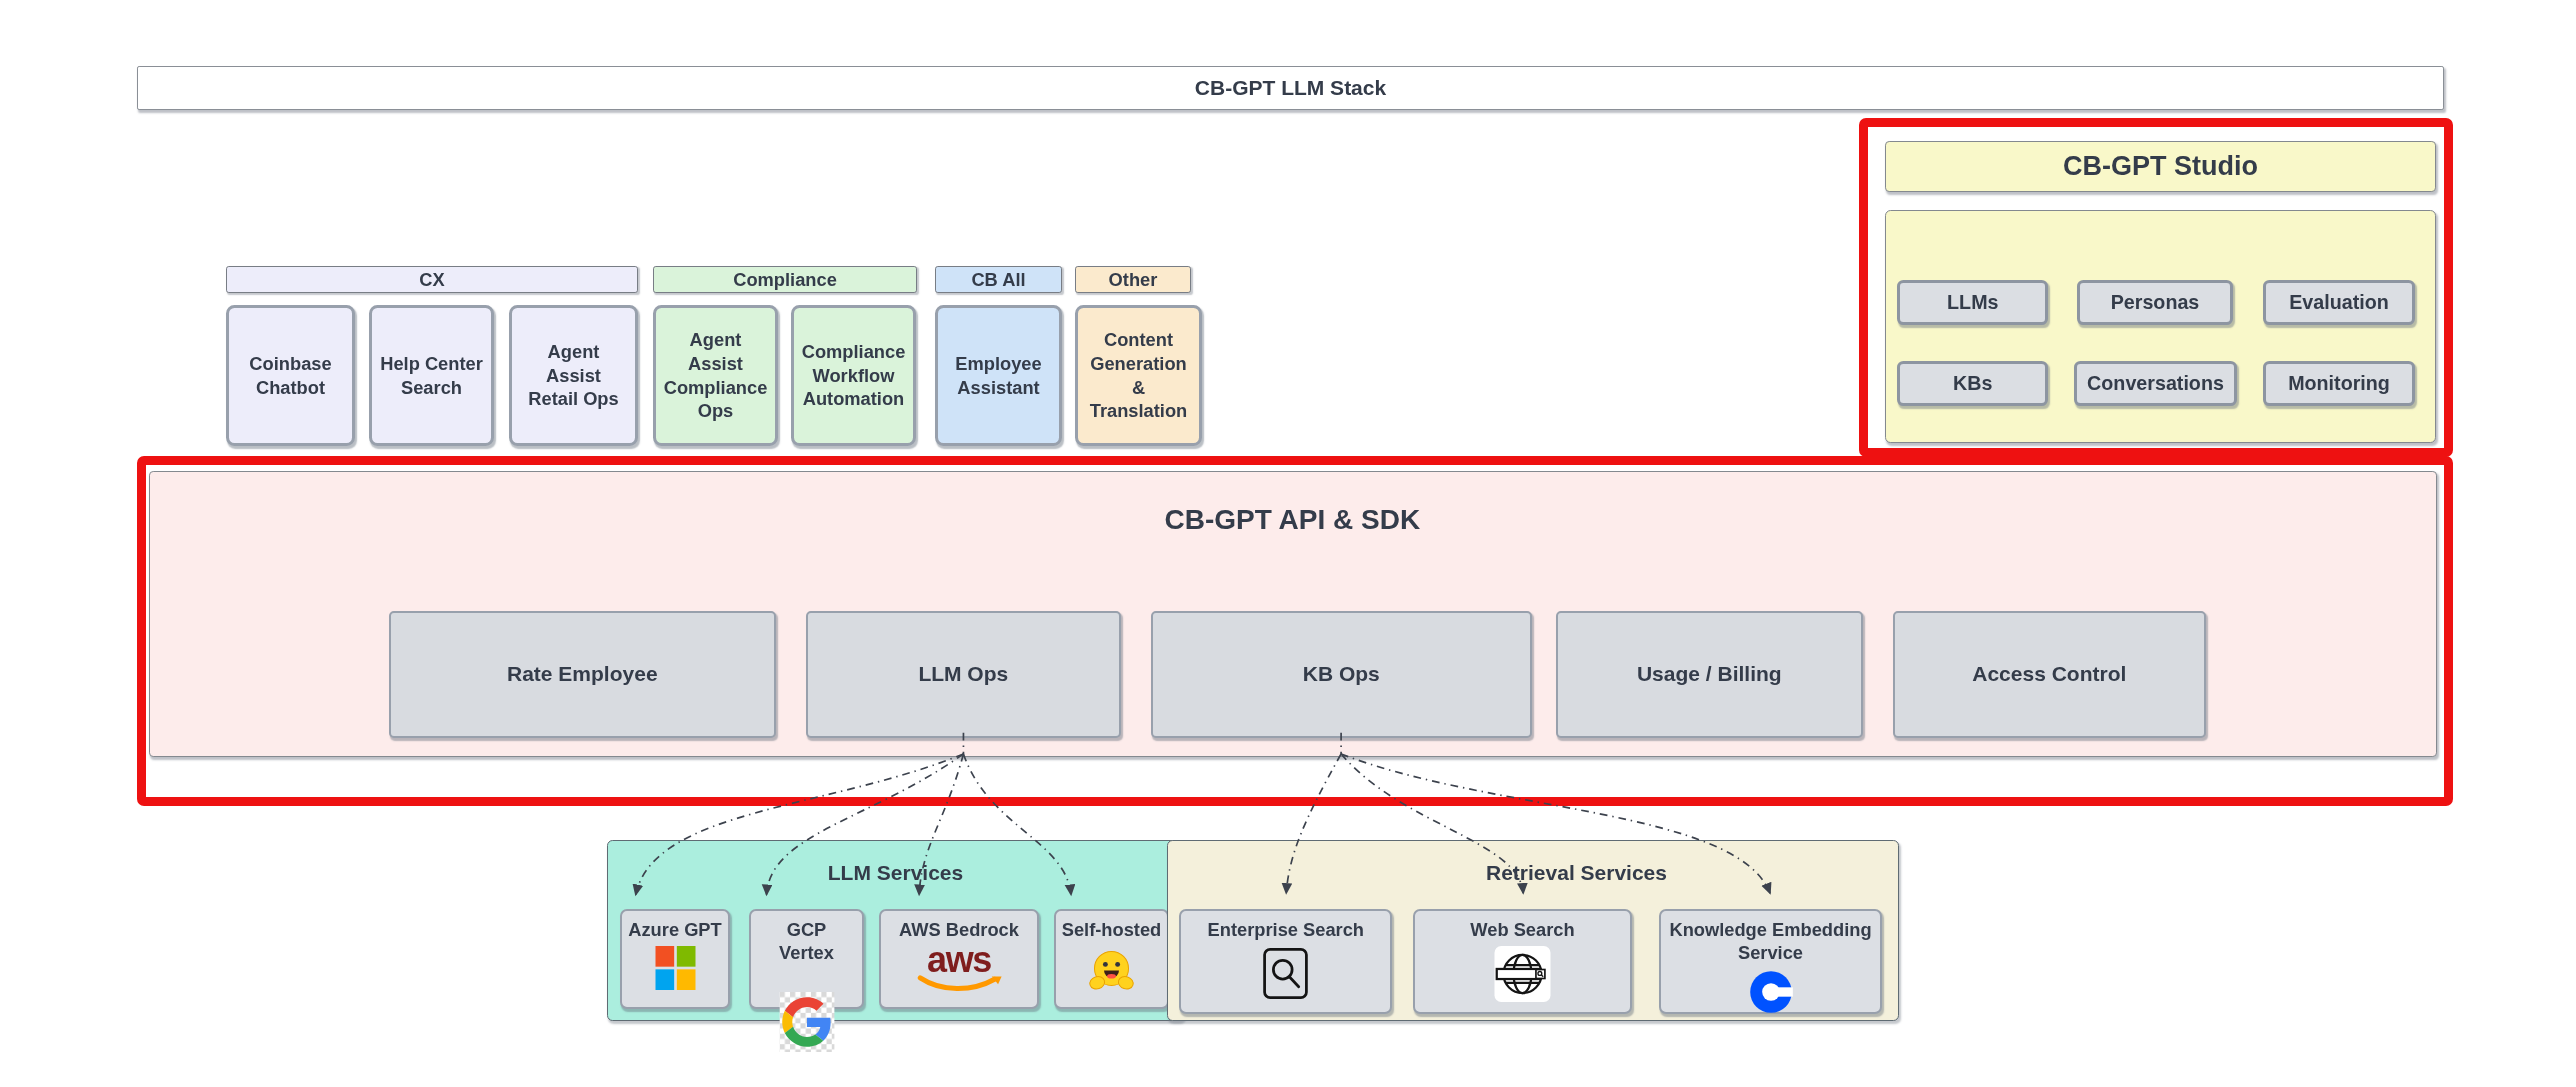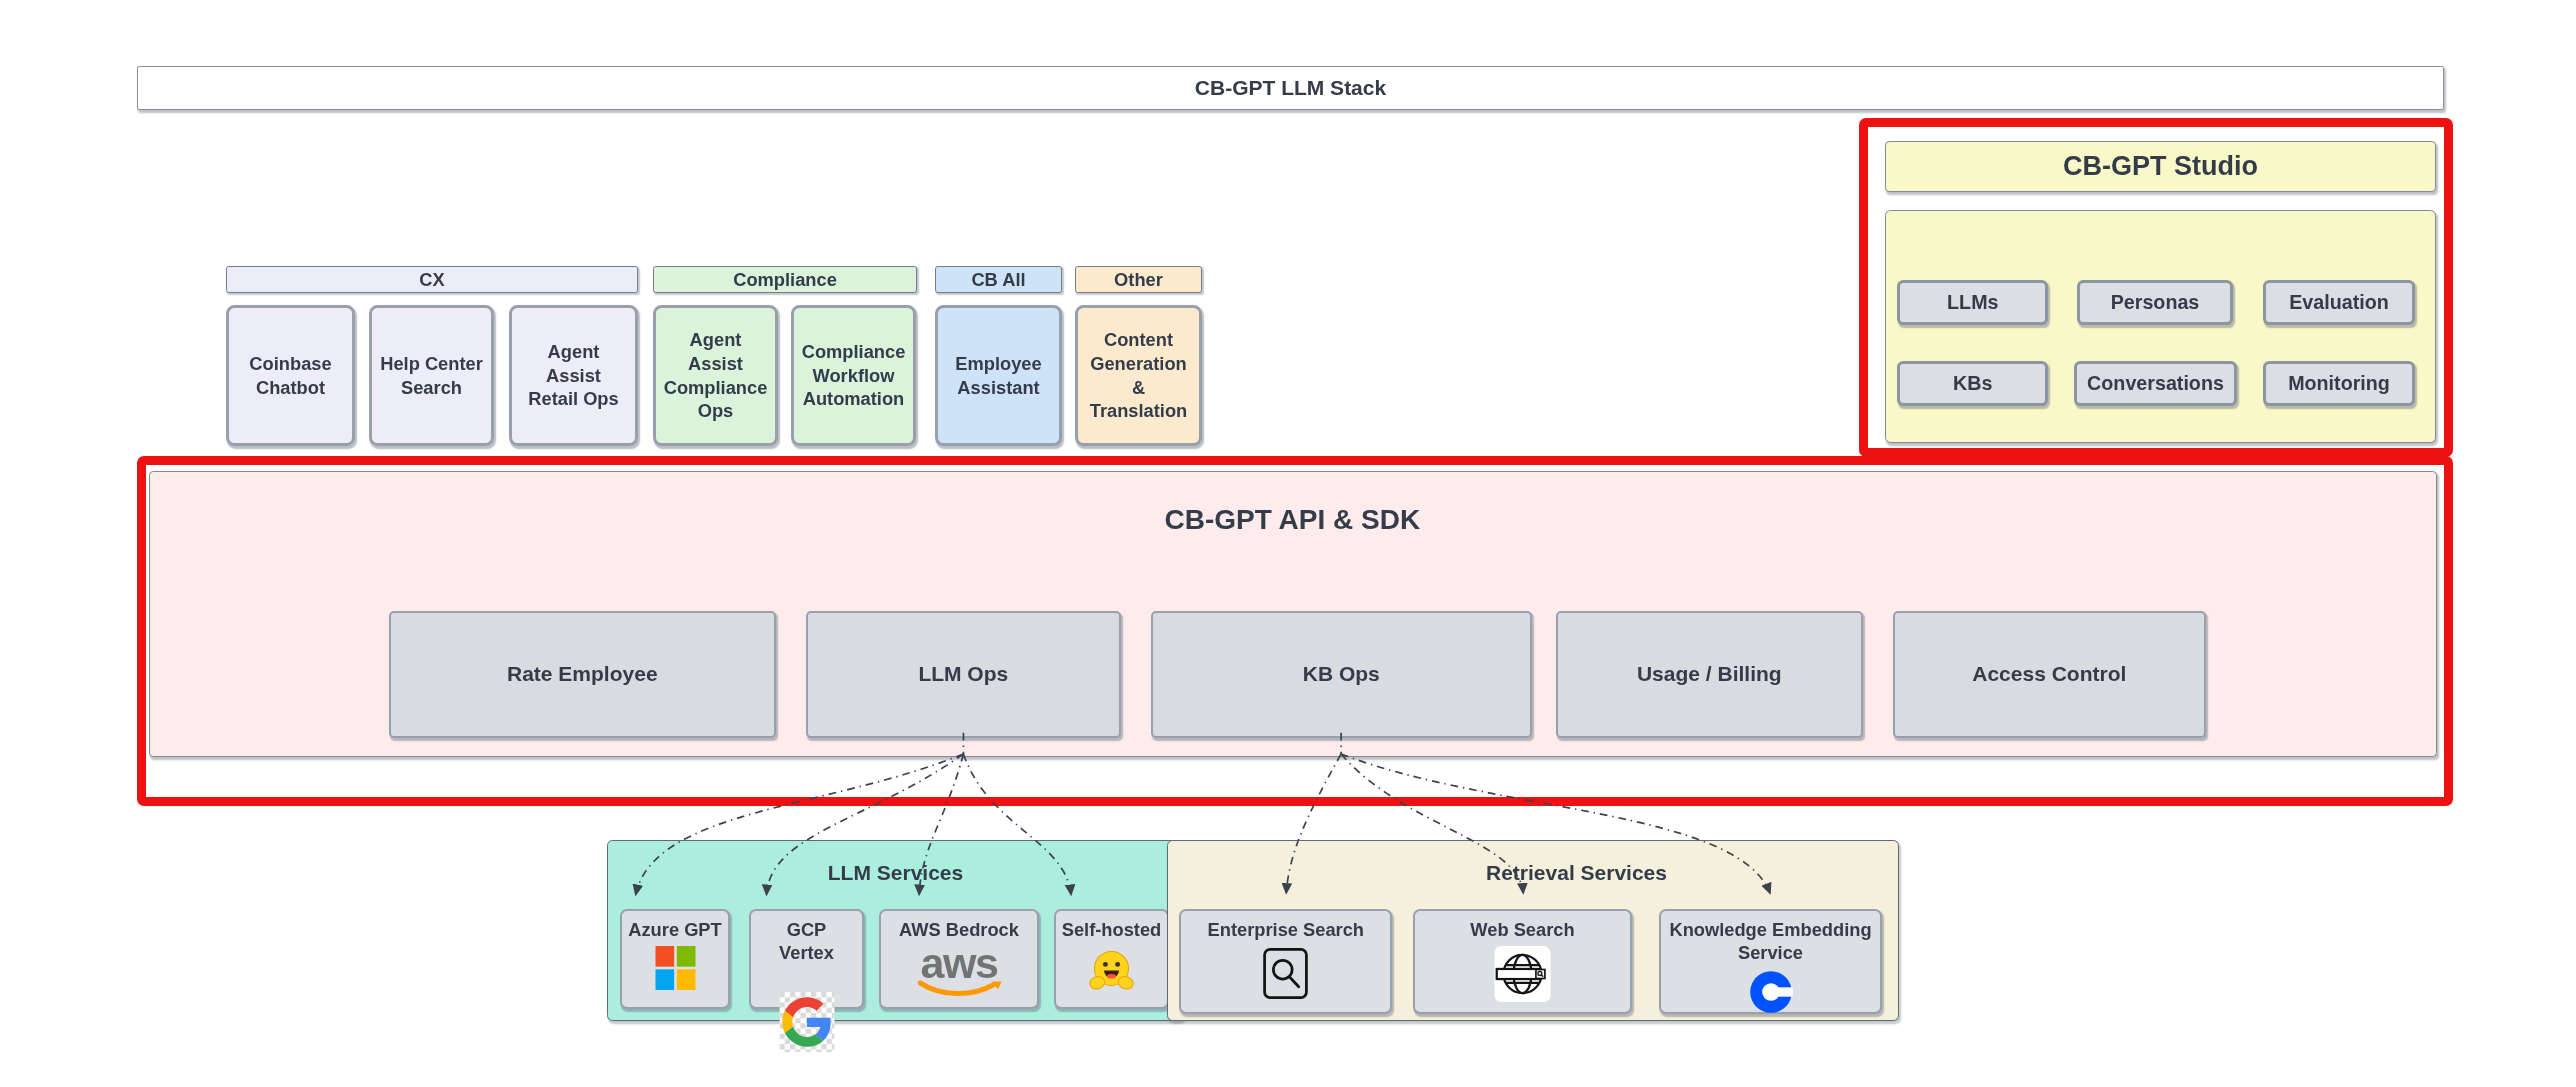--- a/index.html
+++ b/index.html
@@ -69,21 +69,21 @@
   .beige{background:#f4f0db;}
   .group-title{font-size:21px;}
   .svcbox{
     background:#dcdfe4;border:2.8px solid #98a0ac;border-radius:7px;
     box-shadow:1.4px 2.1px 1.4px rgba(100,110,125,.45);
     display:flex;flex-direction:column;align-items:center;
     font-size:18.3px;line-height:1.25;padding-top:8px;text-align:center;
   }
   .svc-icon{margin-top:4.2px;line-height:0;}
   .overlap-icon{margin-top:-12.7px;position:relative;z-index:3;}
-  .awsword{font-size:43px;letter-spacing:-1.4px;color:#737373;line-height:.8;}
+  .awsword{font-size:36px;letter-spacing:-1.4px;color:#7f1d1d;line-height:.8;}
 
   #wires{position:absolute;left:0;top:0;z-index:60;pointer-events:none;}
 </style>
 </head>
 <body>
 
 <div id="canvas">
 
   <div class="abs titlebar center" style="left:137px;top:66px;width:2307px;height:44px;">
     <span>CB-GPT LLM Stack</span>
@@ -97,21 +97,21 @@
       <div class="abs btn" style="left:377px;top:69px;width:152px;height:45px;">Evaluation</div>
       <div class="abs btn" style="left:11.3px;top:150px;width:151px;height:45px;">KBs</div>
       <div class="abs btn" style="left:188px;top:150px;width:163px;height:45px;">Conversations</div>
       <div class="abs btn" style="left:377px;top:150px;width:152px;height:45px;">Monitoring</div>
     </div>
   </div>
 
   <div class="abs cathead lav center" style="left:226px;top:266px;width:412px;height:27px;">CX</div>
   <div class="abs cathead grn center" style="left:653px;top:266px;width:264px;height:27px;">Compliance</div>
   <div class="abs cathead blu center" style="left:935px;top:266px;width:127px;height:27px;">CB All</div>
-  <div class="abs cathead tan center" style="left:1075px;top:266px;width:127px;height:27px;text-align:center;">Other</div>
+  <div class="abs cathead tan center" style="left:1075px;top:266px;width:116px;height:27px;text-align:center;">Other</div>
 
   <div class="abs appbox lav center pre" style="left:226px;top:305px;width:129px;height:141px;">Coinbase
 Chatbot</div>
   <div class="abs appbox lav center pre" style="left:369px;top:305px;width:125px;height:141px;">Help Center
 Search</div>
   <div class="abs appbox lav center pre" style="left:509px;top:305px;width:129px;height:141px;">Agent
 Assist
 Retail Ops</div>
   <div class="abs appbox grn center pre" style="left:653px;top:305px;width:125px;height:141px;">Agent
 Assist

